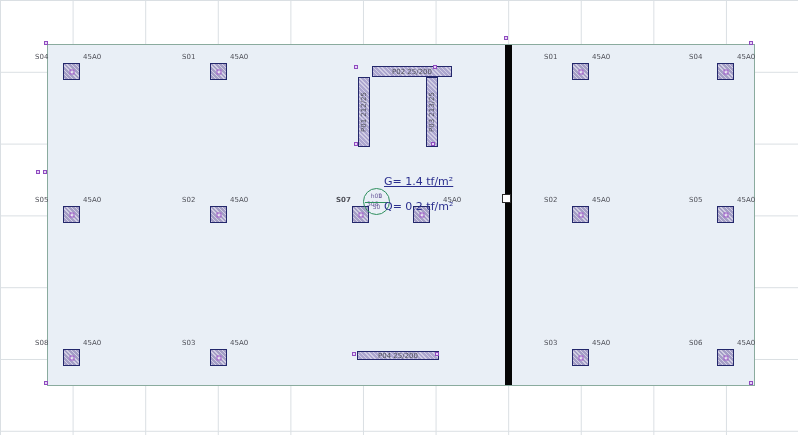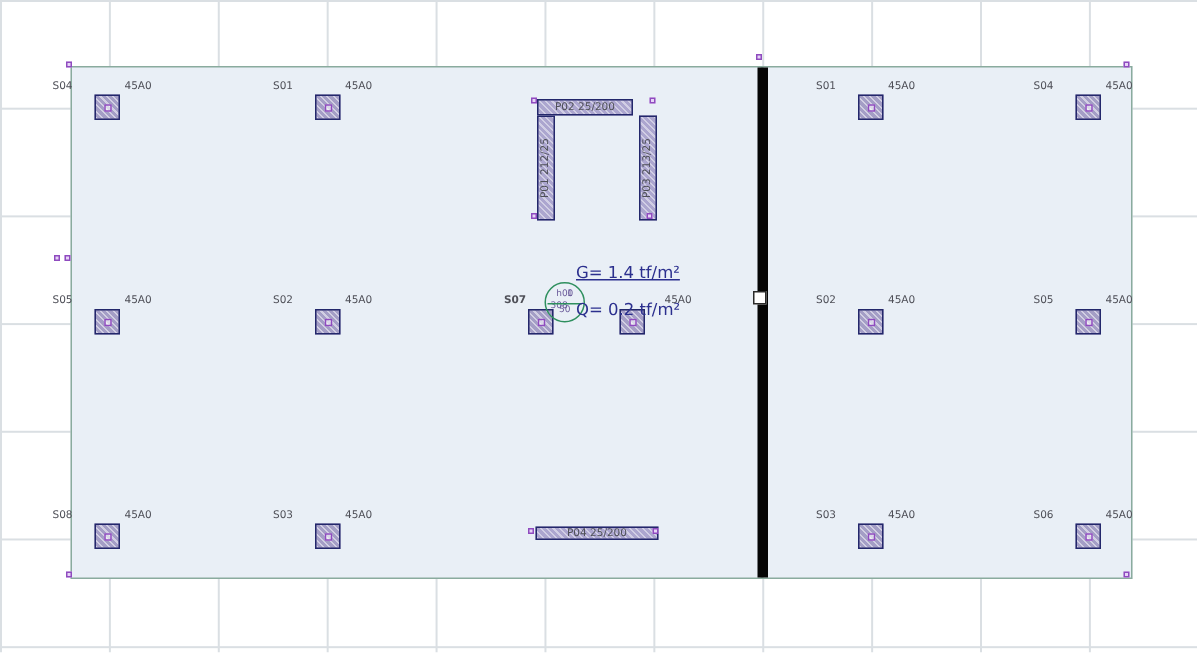--- a/index.html
+++ b/index.html
@@ -120,21 +120,21 @@
       <div class="column" style="left: 572px; top: 349px;">
         <div class="col-node"></div>
       </div>
       <div class="lbl" style="left: 544px; top: 340px;">S03</div>
       <div class="lbl" style="left: 592px; top: 340px;">45A0</div>
       <div class="column" style="left: 717px; top: 349px;">
         <div class="col-node"></div>
       </div>
       <div class="lbl" style="left: 689px; top: 340px;">S06</div>
       <div class="lbl" style="left: 737px; top: 340px;">45A0</div>
-      <div class="wall" style="left: 358px; top: 66px; width: 64px; height: 11px;">
+      <div class="wall" style="left: 372px; top: 66px; width: 80px; height: 11px;">
         <div class="wall-lbl">P02 25/200</div>
       </div>
       <div class="wall" style="left: 358px; top: 77px; width: 12px; height: 70px;">
         <div class="wall-lbl vert">P01 212/25</div>
       </div>
       <div class="wall" style="left: 426px; top: 77px; width: 12px; height: 70px;">
         <div class="wall-lbl vert">P03 213/25</div>
       </div>
       <div class="wall" style="left: 357px; top: 351px; width: 82px; height: 9px;">
         <div class="wall-lbl">P04 25/200</div>

